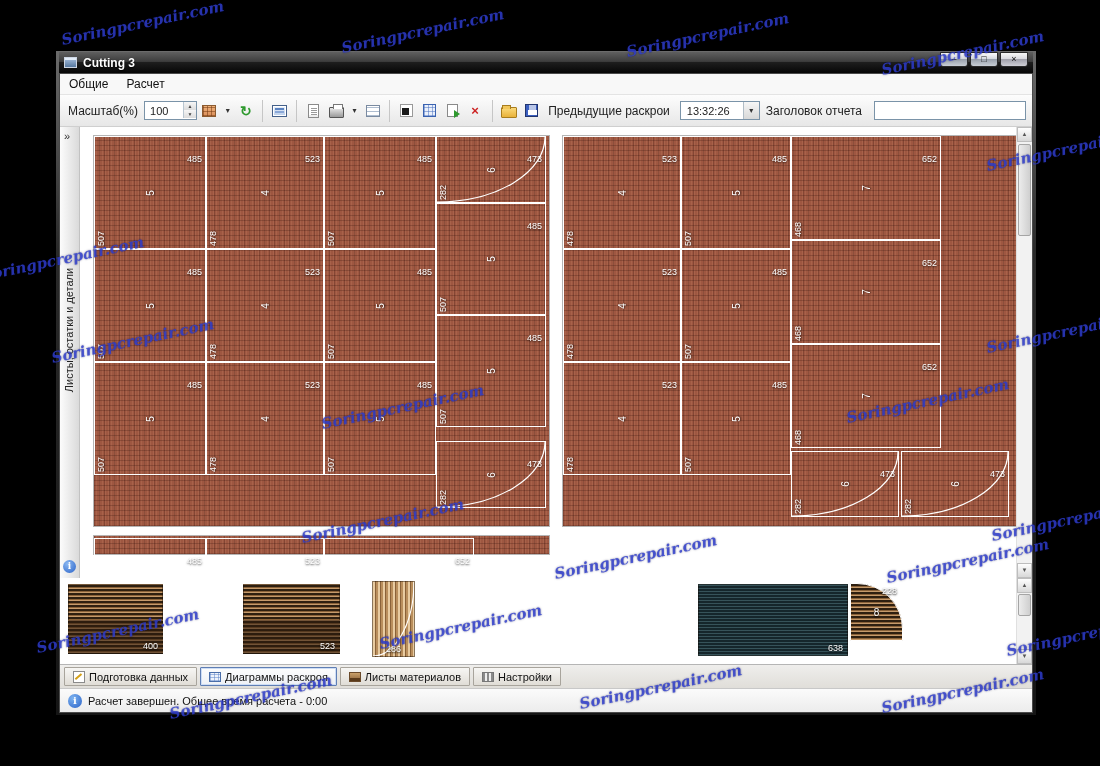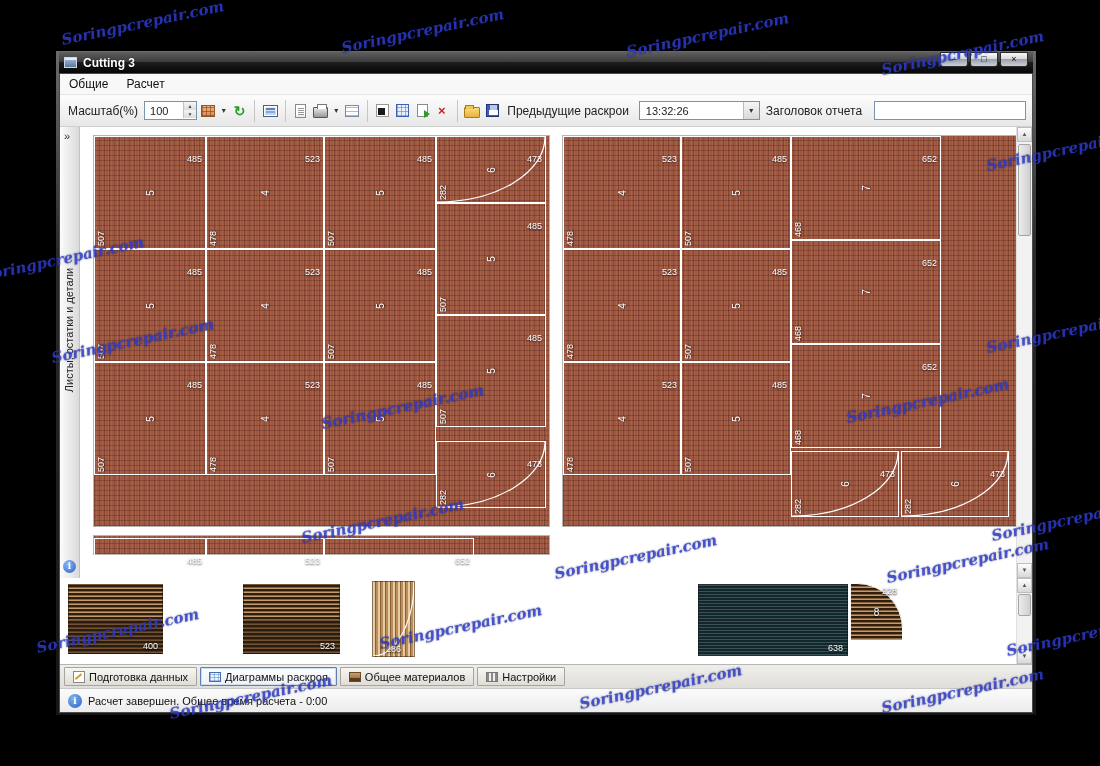--- a/index.html
+++ b/index.html
@@ -110,21 +110,21 @@
   .ic-pagearrow::after{ content:"";position:absolute;right:-3px;bottom:-2px;width:0;height:0;
     border-left:6px solid #2f9a2f;border-top:4px solid transparent;border-bottom:4px solid transparent; }
   .ic-x{ color:#c22; font-weight:bold; font-size:13px; }
   .ic-folder{ width:16px;height:11px;background:linear-gradient(#fbd97a,#e8b23a);border:1px solid #a87d1e;
     border-radius:1px;position:relative;margin-top:3px; }
   .ic-folder::before{ content:"";position:absolute;left:0;top:-3px;width:7px;height:3px;background:#f2c75a;border:1px solid #a87d1e;border-bottom:none; }
   .ic-save{ width:13px;height:13px;background:#3b5fc0;border:1px solid #22356e;position:relative; }
   .ic-save::before{ content:"";position:absolute;left:3px;top:0;width:7px;height:5px;background:#b9c6e8; }
   .ic-save::after{ content:"";position:absolute;left:2px;bottom:1px;width:9px;height:5px;background:#fff; }
 
-  .combo{ display:flex; align-items:stretch; border:1px solid #7a93a8; background:#fff; height:19px; margin-left:4px;gap:41px; }
+  .combo{ display:flex; align-items:stretch; border:1px solid #7a93a8; background:#fff; height:19px; margin-left:4px; }
   .combo-value{ min-width:62px; font-size:11px; padding:3px 6px 0 6px; }
   .combo-btn{ width:16px; border-left:1px solid #b0bcc6; background:linear-gradient(#f6f6f6,#d8d8d8);
     display:flex; align-items:center; justify-content:center; }
   .report-input{
     width:152px; height:19px; border:1px solid #7a93a8; font-size:11px; padding:0 4px;
     font-family:"Liberation Sans",sans-serif; margin-left:6px;
   }
   .tb-spacer{ flex:1; }
 
   
@@ -517,21 +517,21 @@
       <span class="tab">
         <span class="ti ti-prep"></span>
         <span>Подготовка данных</span>
       </span>
       <span class="tab active">
         <span class="ti ti-grid"></span>
         <span>Диаграммы раскроя</span>
       </span>
       <span class="tab">
         <span class="ti ti-store"></span>
-        <span>Общее материалов</span>
+        <span>Листы материалов</span>
       </span>
       <span class="tab">
         <span class="ti ti-settings"></span>
         <span>Настройки</span>
       </span>
     </div>
 
     <div class="status">
       <span class="info-ic">i</span>
       <span>Расчет завершен. Общее время расчета - 0:00</span>

